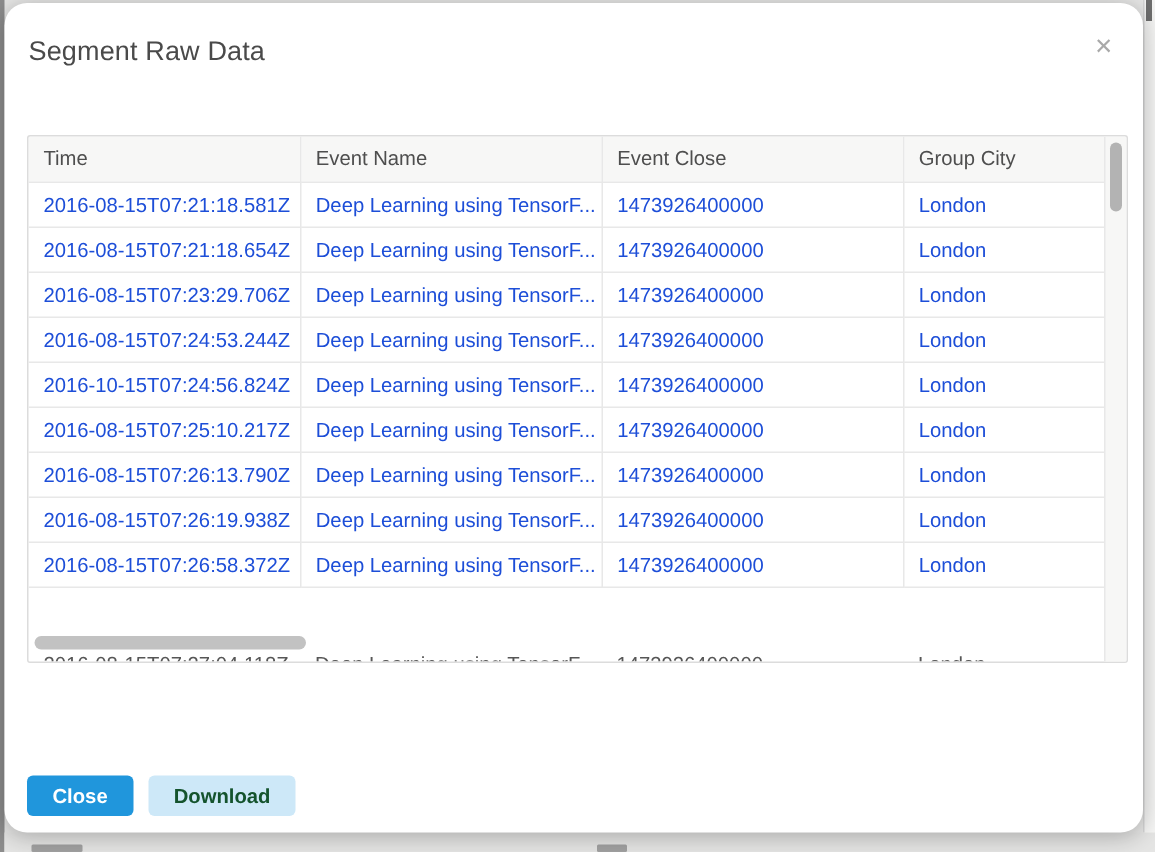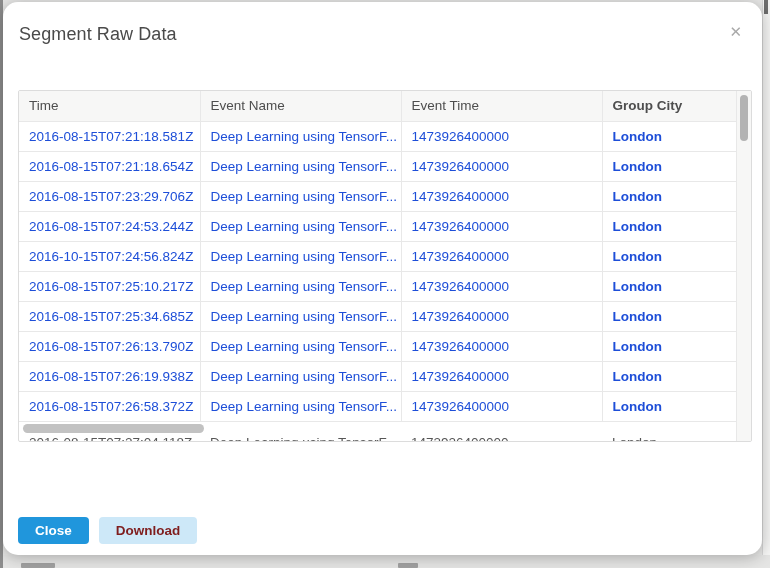--- a/index.html
+++ b/index.html
@@ -48,21 +48,21 @@
   col.c-time  { width:181px; }
   col.c-name  { width:201px; }
   col.c-etime { width:201px; }
   col.c-city  { width:136px; }
   th, td {
     height:30px; padding:0 10px; text-align:left; vertical-align:middle;
     font-size:13.5px; font-weight:400; color:#1d4ed8; white-space:nowrap; overflow:hidden;
     border-right:1px solid #e8e8e8; border-bottom:1px solid #e8e8e8;
   }
   th { background:#f7f7f6; color:#4e4e4e; }
-  th:last-child, td:last-child { border-right:none;font-weight:bold; }
+  th:last-child, td:last-child { border-right:none; }
 
   
   .clipped-row {
     position:absolute; left:0; bottom:0; width:719px; height:6px; overflow:hidden;
     font-size:13.5px; color:#565656; white-space:nowrap;
   }
   .clipped-row span { position:absolute; top:0; }
   .clip0 { left:10px; } .clip1 { left:191px; } .clip2 { left:392px; } .clip3 { left:593px; }
 
   
@@ -80,21 +80,21 @@
   }
 
   
   .footer { position:absolute; left:15px; top:515px; display:flex; gap:10px;align-items:center; }
   .btn {
     border:none; border-radius:4px; height:27px; padding:0 17px;
     font-family:"Liberation Sans","DejaVu Sans",sans-serif;
     font-size:13.5px; font-weight:700; cursor:pointer;
   }
   .btn-primary   { background:#2096dc; color:#ffffff; }
-  .btn-secondary { background:#cde8f8; color:#7f1d1d; }
+  .btn-secondary { background:#cde8f8; color:#14532d; }
 </style>
 </head>
 <body>
 
 <div class="stage">
 
   <div class="page-left-strip"></div>
   <div class="page-bottom-strip">
     <div class="blob blob1"></div>
     <div class="blob blob2"></div>
@@ -113,21 +113,21 @@
         <colgroup>
           <col class="c-time">
             <col class="c-name">
             <col class="c-etime">
             <col class="c-city">
         </colgroup>
         <thead>
           <tr>
             <th>Time</th>
             <th>Event Name</th>
-            <th>Event Time</th>
+            <th>Event Close</th>
             <th>Group City</th>
           </tr>
         </thead>
         <tbody>
   <tr>
     <td>2016-08-15T07:21:18.581Z</td>
     <td>Deep Learning using TensorF...</td>
     <td>1473926400000</td>
     <td>London</td>
   </tr>
@@ -161,26 +161,20 @@
     <td>London</td>
   </tr>
 
   <tr>
     <td>2016-08-15T07:25:10.217Z</td>
     <td>Deep Learning using TensorF...</td>
     <td>1473926400000</td>
     <td>London</td>
   </tr>
 
-  <tr>
-    <td>2016-08-15T07:25:34.685Z</td>
-    <td>Deep Learning using TensorF...</td>
-    <td>1473926400000</td>
-    <td>London</td>
-  </tr>
 
   <tr>
     <td>2016-08-15T07:26:13.790Z</td>
     <td>Deep Learning using TensorF...</td>
     <td>1473926400000</td>
     <td>London</td>
   </tr>
 
   <tr>
     <td>2016-08-15T07:26:19.938Z</td>

